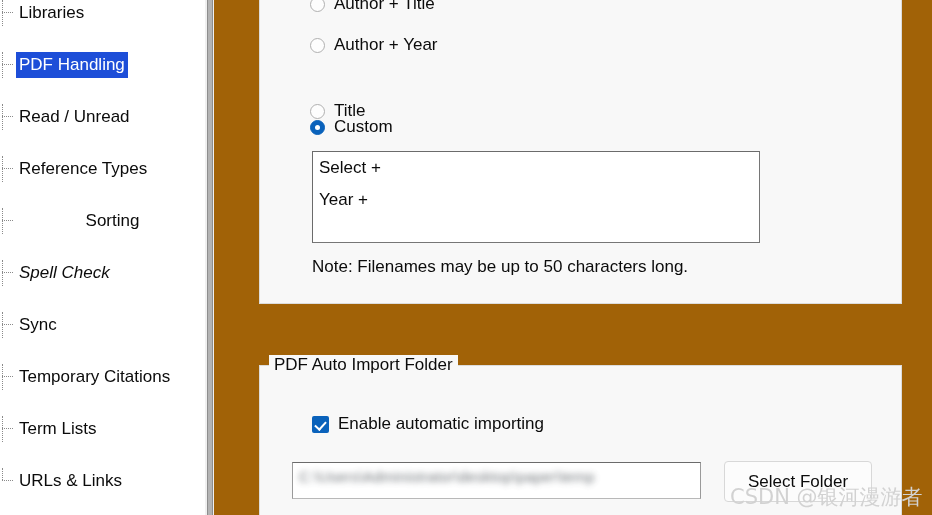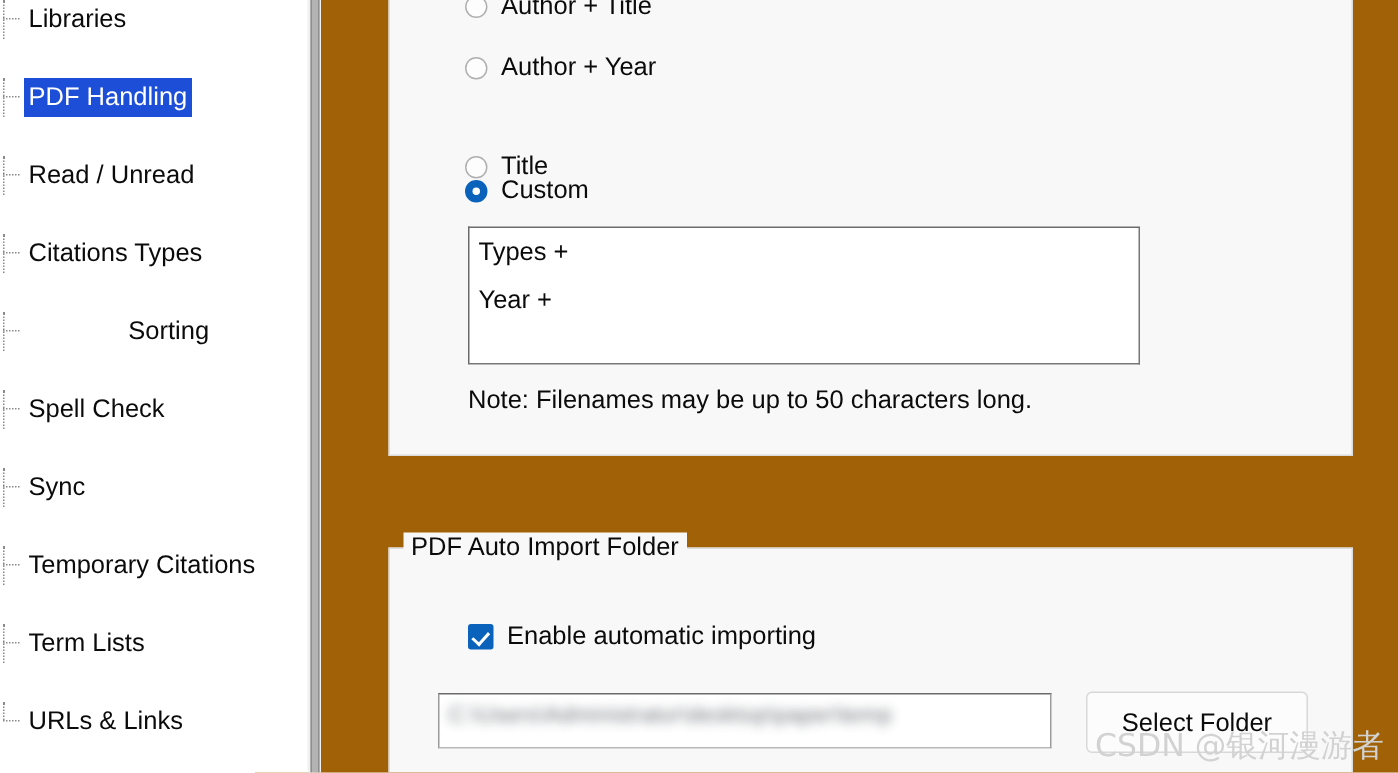--- a/index.html
+++ b/index.html
@@ -282,30 +282,30 @@
 
     <div class="tree-item" style="top:52px;">
       <span class="vline"></span>
       <span class="tick"></span>
       <span class="tree-label">Read / Unread</span>
     </div>
 
     <div class="tree-item" style="top:78px;">
       <span class="vline"></span>
       <span class="tick"></span>
-      <span class="tree-label">Citations Types</span>
+      <span class="tree-label">Reference Types</span>
     </div>
 
     <div class="tree-item" style="top:104px;text-align:center;">
       <span class="vline"></span>
       <span class="tick"></span>
       <span class="tree-label">Sorting</span>
     </div>
 
-    <div class="tree-item" style="top:130px;">
+    <div class="tree-item" style="top:130px;font-style:italic;">
       <span class="vline"></span>
       <span class="tick"></span>
       <span class="tree-label">Spell Check</span>
     </div>
 
     <div class="tree-item" style="top:156px;">
       <span class="vline"></span>
       <span class="tick"></span>
       <span class="tree-label">Sync</span>
     </div>
@@ -352,21 +352,21 @@
         <span class="radio"></span>
         <span class="radio-label">Title</span>
       </div>
 
       <div class="radio-row" style="left:50px; top:162px;">
         <span class="radio checked"></span>
         <span class="radio-label">Custom</span>
       </div>
 
       <div id="custom-box" style="left:52px; top:196px; width:448px; height:92px;">
-        <div class="line">Types +</div>
+        <div class="line">Select +</div>
         <div class="line">Year +</div>
       </div>
 
       <div class="note" style="left:52px; top:302px;">Note: Filenames may be up to 50 characters long.</div>
     </div>
 
     <div class="groupbox" id="auto-import-group" style="left:45px; top:365px; width:641px; height:185px;">
 
       <div class="gb-title">PDF Auto Import Folder</div>
 

